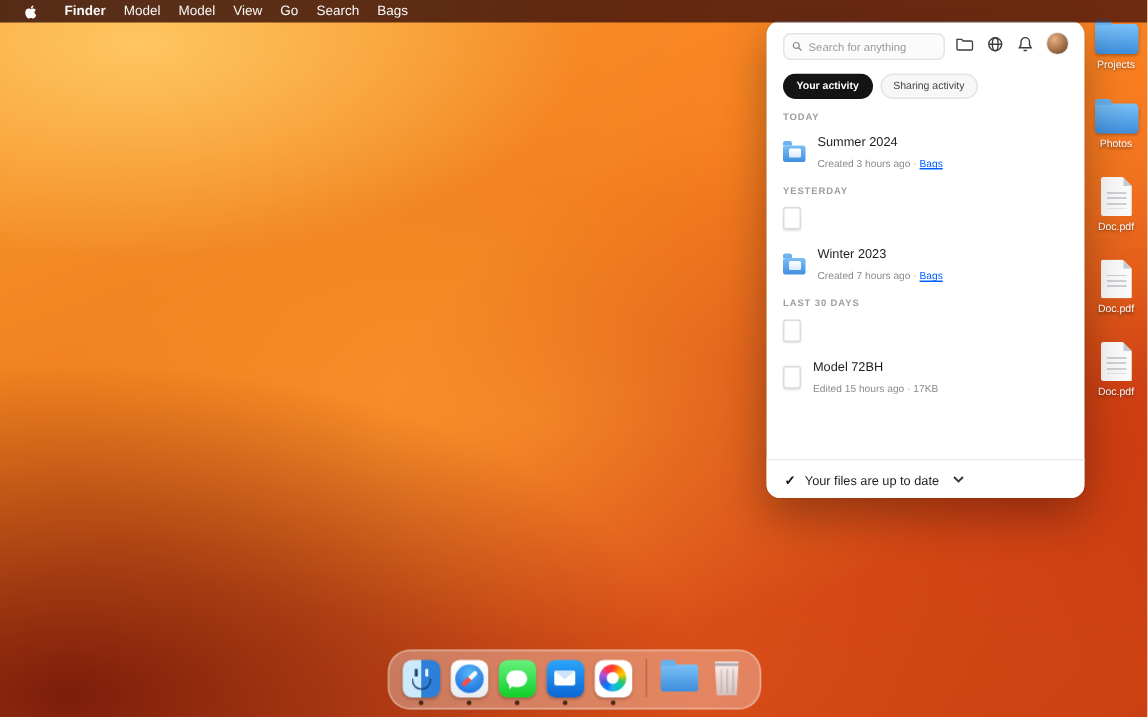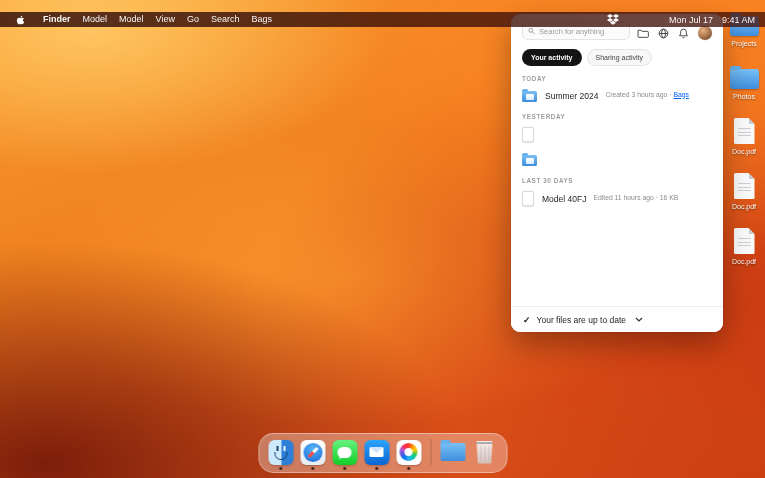--- a/index.html
+++ b/index.html
@@ -8,54 +8,54 @@
     background:
       radial-gradient(70% 55% at 12% 6%, rgba(255,200,100,.95), rgba(255,200,100,0) 55%),
       radial-gradient(90% 70% at 88% 12%, rgba(255,130,35,.85), rgba(255,130,35,0) 60%),
       radial-gradient(120% 95% at 108% 62%, rgba(200,55,16,.9), rgba(200,55,16,0) 62%),
       radial-gradient(95% 80% at 6% 97%, rgba(118,26,10,.95), rgba(118,26,10,0) 58%),
       radial-gradient(60% 45% at 46% 58%, rgba(255,158,48,.8), rgba(255,158,48,0) 70%),
       linear-gradient(160deg,#f99b2d 0%,#ef7f1e 40%,#e2581b 72%,#cd4413 100%);
   }
 
   
-  .menubar{position:absolute;top:12px;left:0;right:0;height:15px;z-index:5;
+  .menubar{position:absolute;top:0;left:0;right:0;height:15px;z-index:5;
     background:linear-gradient(90deg,rgba(48,13,9,.82),rgba(70,19,11,.78));
     display:flex;align-items:center;padding:0 10px;color:rgba(255,255,255,.96);font-size:9px}
   .mb-left{display:flex;align-items:center}
   .mb-item{padding:0 6px;line-height:15px;cursor:default}
   .mb-item.bold{font-weight:bold}
   .apple{display:flex;align-items:center;margin-right:6px}
   .mb-right{margin-left:auto;display:flex;align-items:center;gap:8px}
   .dropbox-glyph{margin-right:42px;display:flex;align-items:center}
   .clock{display:flex;gap:9px}
 
   
   .panel{position:absolute;left:511px;top:14px;width:212px;height:318px;z-index:4;
     background:#fff;border-radius:9px;overflow:hidden;display:flex;flex-direction:column;
     box-shadow:0 12px 30px rgba(0,0,0,.32),0 0 0 .5px rgba(0,0,0,.08)}
   .panel-body{flex:1;padding:8px 11px 0;overflow:hidden}
-  .search-row{display:flex;align-items:flex-end}
+  .search-row{display:flex;align-items:flex-start}
   .search-box{width:108px;height:18px;border:1px solid #e4e4e4;background:#fbfbfb;border-radius:5px;
     display:flex;align-items:center;padding:0 5px;gap:4px}
   .search-box input{border:0;outline:0;background:transparent;font-size:7.5px;color:#333;width:100%}
   .search-box input::placeholder{color:#9a9a9a}
   .toolbar{margin-left:auto;display:flex;align-items:center;gap:9px}
   .tb-icon{display:flex;align-items:center;cursor:pointer}
   .avatar{width:14px;height:14px;border-radius:50%;
     background:radial-gradient(circle at 35% 30%,#e9b183,#9c6a42 60%,#5e3b23);box-shadow:0 0 0 .5px rgba(0,0,0,.12)}
 
   .tabs{display:flex;gap:5px;margin-top:9px}
   .tab{font-size:7px;line-height:1;padding:4px 8px;border-radius:10px;border:1px solid transparent;cursor:pointer}
   .tab.active{background:#141414;color:#fff;font-weight:bold}
   .tab.inactive{background:#f7f7f7;color:#454545;border-color:#e3e3e3}
 
   .section-h{font-size:6.3px;font-weight:bold;letter-spacing:.6px;color:#9d9d9d;margin:9px 0 7px}
   .row{display:flex;align-items:center;gap:8px;margin-bottom:11px;cursor:pointer}
-  .row-text{display:flex;flex-direction:row;gap:7px}
+  .row-text{display:flex;flex-direction:column;gap:7px}
   .row-title{font-size:8.5px;color:#1e1e1e}
   .row-meta{font-size:6.8px;color:#8b8b8b}
   .row-meta a{color:#0061fe;text-decoration:underline;cursor:pointer}
 
   .folder-ic{position:relative;width:15px;height:11px;border-radius:1.5px;margin-top:2px;
     background:linear-gradient(180deg,#7cc0f5,#3f8edf)}
   .folder-ic::before{content:"";position:absolute;top:-2.5px;left:0;width:6px;height:3px;
     border-radius:1.5px 1.5px 0 0;background:#6ab3f0}
   .folder-ic::after{content:"";position:absolute;left:3.5px;top:2.5px;width:8px;height:6px;border-radius:1px;
     background:linear-gradient(180deg,#ffffff,#d8ecff)}
@@ -140,35 +140,20 @@
           </svg>
       </span>
       <span class="mb-item bold">Finder</span>
       <span class="mb-item">Model</span>
       <span class="mb-item">Model</span>
       <span class="mb-item">View</span>
       <span class="mb-item">Go</span>
       <span class="mb-item">Search</span>
       <span class="mb-item">Bags</span>
     </div>
-    <div class="mb-right">
-      <span class="dropbox-glyph">
-        <svg width="12" height="11" viewBox="0 0 24 22" fill="#fff">
-          <polygon points="6,0 12,4 6,8 0,4"></polygon>
-          <polygon points="18,0 24,4 18,8 12,4"></polygon>
-          <polygon points="6,8 12,12 6,16 0,12"></polygon>
-          <polygon points="18,8 24,12 18,16 12,12"></polygon>
-          <polygon points="12,13.5 18,17.5 12,21.5 6,17.5"></polygon>
-        </svg>
-      </span>
-      <span class="clock">
-        <span>Mon Jul 17</span>
-        <span>9:41 AM</span>
-      </span>
-    </div>
   </div>
 
   <div class="panel">
     <div class="panel-body">
 
       <div class="search-row">
         <div class="search-box">
           <svg width="8" height="8" viewBox="0 0 10 10">
             <circle cx="4" cy="4" r="2.8" fill="none" stroke="#8a8a8a" stroke-width="1.1"></circle>
             <line x1="6.2" y1="6.2" x2="9" y2="9" stroke="#8a8a8a" stroke-width="1.1"></line>
@@ -211,28 +196,35 @@
           <span class="row-meta"><span>Created 3 hours ago · </span><a>Bags</a></span>
         </span>
       </div>
 
       <div class="section-h">YESTERDAY</div>
       <div class="row">
         <span class="file-ic"></span>
       </div>
       <div class="row">
         <span class="folder-ic"></span>
+        <span class="row-text">
+          <span class="row-title">Winter 2023</span>
+          <span class="row-meta"><span>Created 7 hours ago · </span><a>Bags</a></span>
+        </span>
       </div>
 
       <div class="section-h">LAST 30 DAYS</div>
+      <div class="row">
+        <span class="file-ic"></span>
+      </div>
       <div class="row">
         <span class="file-ic"></span>
         <span class="row-text">
-          <span class="row-title">Model 40FJ</span>
-          <span class="row-meta"><span>Edited 11 hours ago · 16 KB</span></span>
+          <span class="row-title">Model 72BH</span>
+          <span class="row-meta"><span>Edited 15 hours ago · 17KB</span></span>
         </span>
       </div>
 
     </div>
 
     <div class="panel-footer">
       <span class="check">✓</span>
       <span>Your files are up to date</span>
       <span class="chev">
         <svg width="8" height="5" viewBox="0 0 8 5">

